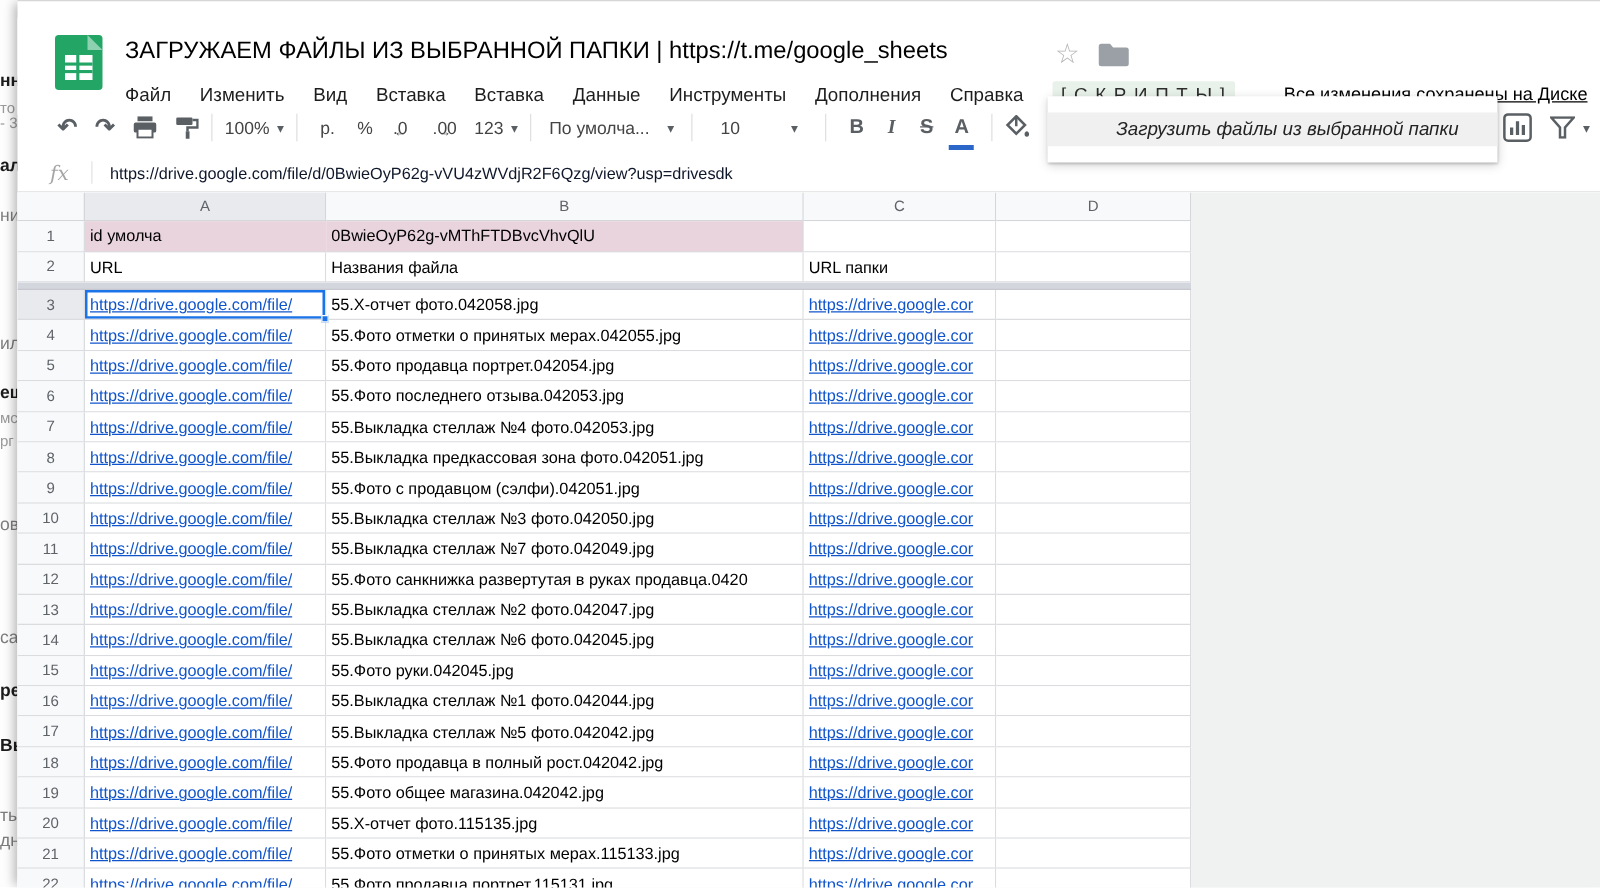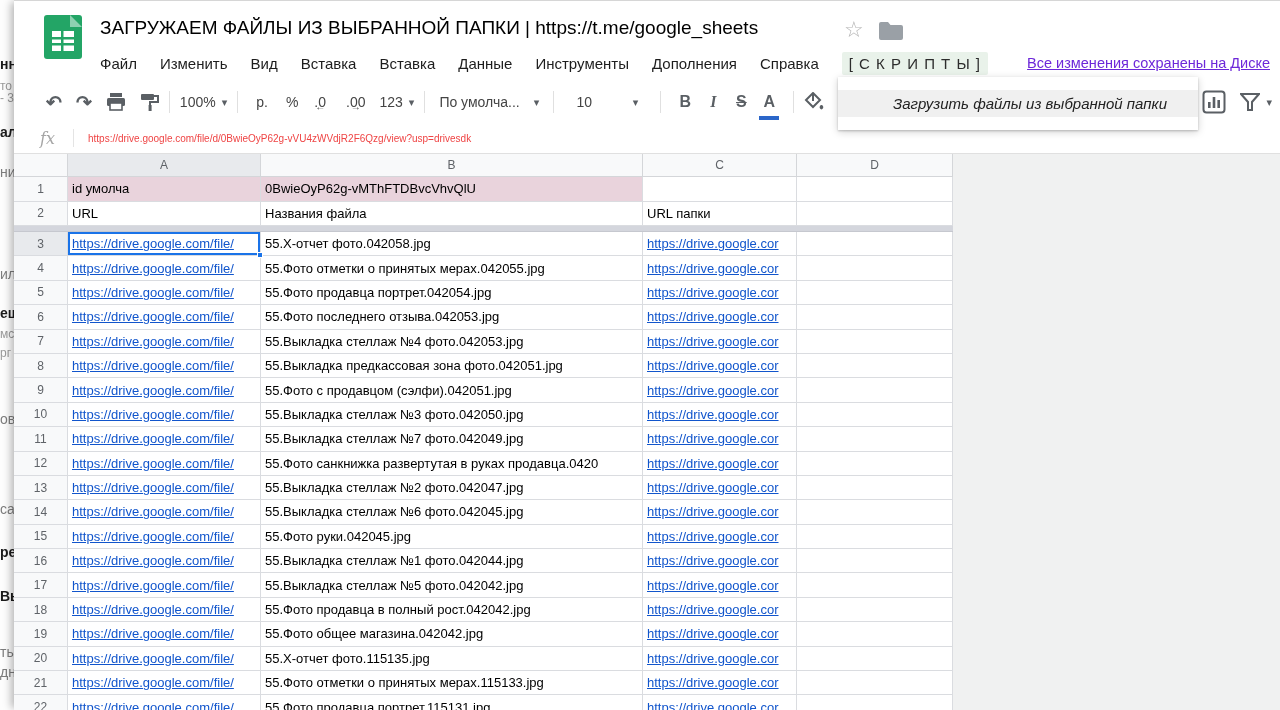--- a/index.html
+++ b/index.html
@@ -10,30 +10,30 @@
   #bg-strip { position:absolute; left:0; top:0; width:14px; height:710px; background:#fdfdfd; overflow:hidden; }
   #bg-strip .frag { position:absolute; left:0; width:30px; color:#7d7d7d; font-size:14px; white-space:nowrap; }
   #bg-strip .frag.b { color:#1b1b1b; font-weight:bold; }
   #bg-strip .frag.sm { font-size:12px; color:#9a9a9a; }
 
   
   #app { position:absolute; left:14px; top:0; width:1266px; height:710px; background:#fff;
          border-top:1px solid #d6d6d6; box-shadow:-5px 0 8px -2px rgba(0,0,0,.28); }
 
   
-  #titlebar { position:absolute; left:0; top:0; width:100%; height:78px; background:#fff; }
+  #titlebar { position:absolute; left:0; top:13px; width:100%; height:78px; background:#fff; }
   #sheets-logo { position:absolute; left:26px; top:13px; }
   #doc-title { position:absolute; left:86px; top:16px; font-size:19px; font-weight:400; color:#000; white-space:nowrap; }
   #star { position:absolute; left:830px; top:16px; font-size:22px; color:#b5b5b5; cursor:pointer; }
   #folder-ic { position:absolute; left:864px; top:20px; cursor:pointer; }
 
   #menubar { position:absolute; left:86px; top:49px; right:10px; height:26px; display:flex; align-items:center; font-size:15px; color:#1d1d1d; }
   .menu-item { margin-right:23px; cursor:pointer; white-space:nowrap; }
   #scripts-menu { background:#e9f2ea; color:#2c2c2c; padding:3px 7px; border-radius:2px; letter-spacing:1px; margin-right:20px; cursor:pointer; white-space:nowrap; }
-  #saved-status { margin-left:auto; color:#6d28d9; text-decoration:underline; font-size:14.5px; cursor:pointer; white-space:nowrap; }
+  #saved-status { margin-left:auto; color:#000000; text-decoration:underline; font-size:14.5px; cursor:pointer; white-space:nowrap; }
 
   
   #toolbar { position:absolute; left:0; top:80px; width:100%; height:42px; display:flex; align-items:center; color:#5a5f64; }
   .tb { display:flex; align-items:center; justify-content:center; height:28px; cursor:pointer; color:#5a5f64; }
   .tb svg { display:block; }
   .tb-gap { width:14px; }
   .sep { width:1px; height:22px; background:#e0e0e0; margin:0 10px; }
   .glyph { font-size:19px; font-weight:bold; line-height:1; }
   .tb-text { font-size:14px; color:#444; }
   .caret { font-size:11px; color:#5a5f64; margin-left:6px; }
@@ -43,21 +43,21 @@
   #btn-italic { font-style:italic; font-family:"Liberation Serif", serif; }
   #btn-strike { text-decoration:line-through; }
   #btn-color { position:relative; }
   #btn-color .bar { position:absolute; left:4px; right:4px; bottom:-4px; height:4px; background:#2b66c9; }
   #tb-right { position:absolute; right:8px; top:7px; display:flex; align-items:center; }
 
   
   #formulabar { position:absolute; left:0; top:122px; width:100%; height:31px; border-bottom:1px solid #e0e0e0; display:flex; align-items:center; }
   #fx { font-family:"DejaVu Serif", serif; font-style:italic; color:#a5a5a5; font-size:16px; margin-left:26px; }
   #fb-sep { width:1px; height:18px; background:#e4e4e4; margin:0 14px 0 18px; }
-  #formula-value { font-size:10px; color:#ef4444; white-space:nowrap; }
+  #formula-value { font-size:13px; color:#0f172a; white-space:nowrap; }
 
   
   #grid { position:absolute; left:0; top:153px; width:100%; height:557px; overflow:hidden; background:#fff; }
   #gray-panel { position:absolute; left:939px; top:0; right:0; bottom:0; background:#f0f1f1; }
 
   .gr { display:flex; width:939px; }
   .cell { border-right:1px solid #dadce0; border-bottom:1px solid #dadce0; height:100%;
           font-size:13px; color:#000; display:flex; align-items:center; padding:0 4px; overflow:hidden; white-space:nowrap; background:#fff; }
   .num   { width:54px; justify-content:center; background:#f8f9fa; color:#5f6368; font-size:12px; padding:0; }
   .col-a { width:193px; }

